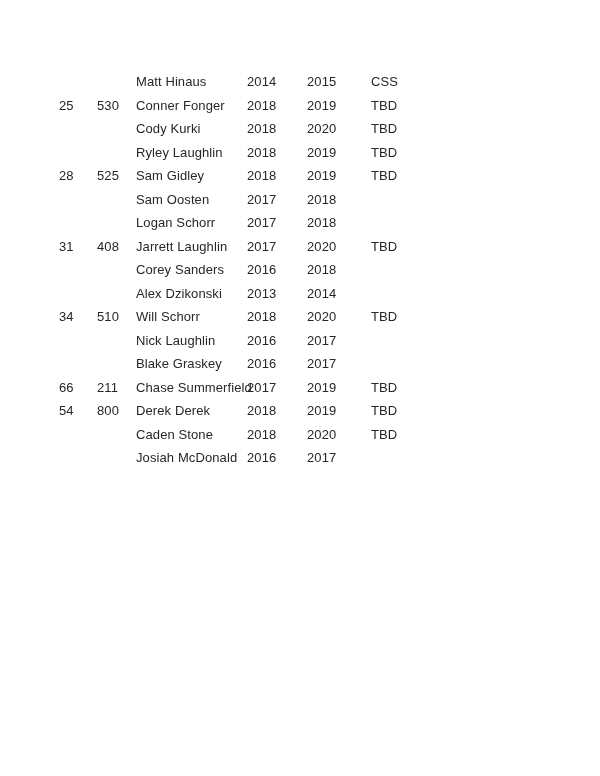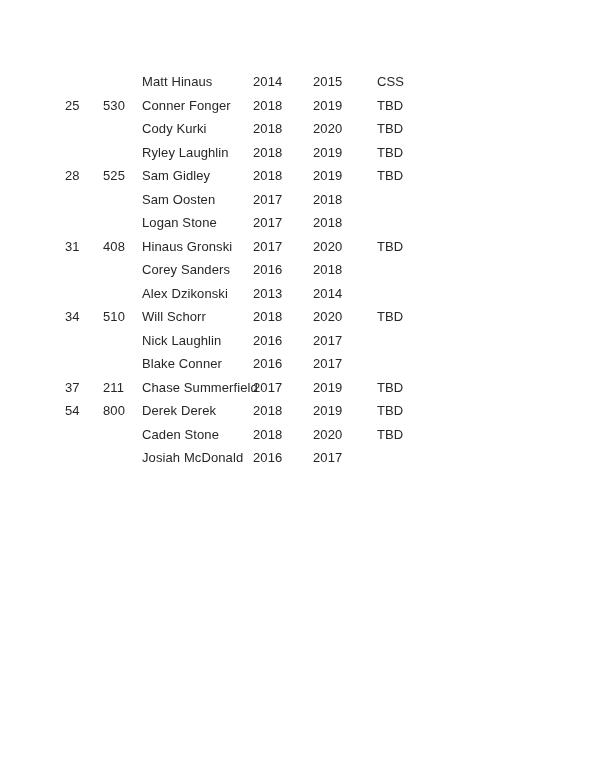--- a/index.html
+++ b/index.html
@@ -12,21 +12,21 @@
     width: 600px;
     height: 776px;
     background: #ffffff;
     overflow: hidden;
     font-family: "Liberation Sans", sans-serif;
     font-size: 13px;
     color: #272727;
   }
   .roster-table {
     position: absolute;
-    left: 65px;
+    left: 59px;
     top: 70px;
   }
   .row {
     display: grid;
     grid-template-columns: 38px 39px 111px 60px 64px 45px;
     height: 23.5px;
     align-items: center;
     white-space: nowrap;
   }
   .cell {
@@ -90,30 +90,30 @@
     <span class="cell"></span>
     <span class="cell">Sam Oosten</span>
     <span class="cell">2017</span>
     <span class="cell">2018</span>
     <span class="cell"></span>
   </div>
 
   <div class="row">
     <span class="cell"></span>
     <span class="cell"></span>
-    <span class="cell">Logan Stone</span>
+    <span class="cell">Logan Schorr</span>
     <span class="cell">2017</span>
     <span class="cell">2018</span>
     <span class="cell"></span>
   </div>
 
   <div class="row">
     <span class="cell">31</span>
     <span class="cell">408</span>
-    <span class="cell">Hinaus Gronski</span>
+    <span class="cell">Jarrett Laughlin</span>
     <span class="cell">2017</span>
     <span class="cell">2020</span>
     <span class="cell">TBD</span>
   </div>
 
   <div class="row">
     <span class="cell"></span>
     <span class="cell"></span>
     <span class="cell">Corey Sanders</span>
     <span class="cell">2016</span>
@@ -144,28 +144,28 @@
     <span class="cell"></span>
     <span class="cell">Nick Laughlin</span>
     <span class="cell">2016</span>
     <span class="cell">2017</span>
     <span class="cell"></span>
   </div>
 
   <div class="row">
     <span class="cell"></span>
     <span class="cell"></span>
-    <span class="cell">Blake Conner</span>
+    <span class="cell">Blake Graskey</span>
     <span class="cell">2016</span>
     <span class="cell">2017</span>
     <span class="cell"></span>
   </div>
 
   <div class="row">
-    <span class="cell">37</span>
+    <span class="cell">66</span>
     <span class="cell">211</span>
     <span class="cell">Chase Summerfield</span>
     <span class="cell">2017</span>
     <span class="cell">2019</span>
     <span class="cell">TBD</span>
   </div>
 
   <div class="row">
     <span class="cell">54</span>
     <span class="cell">800</span>

